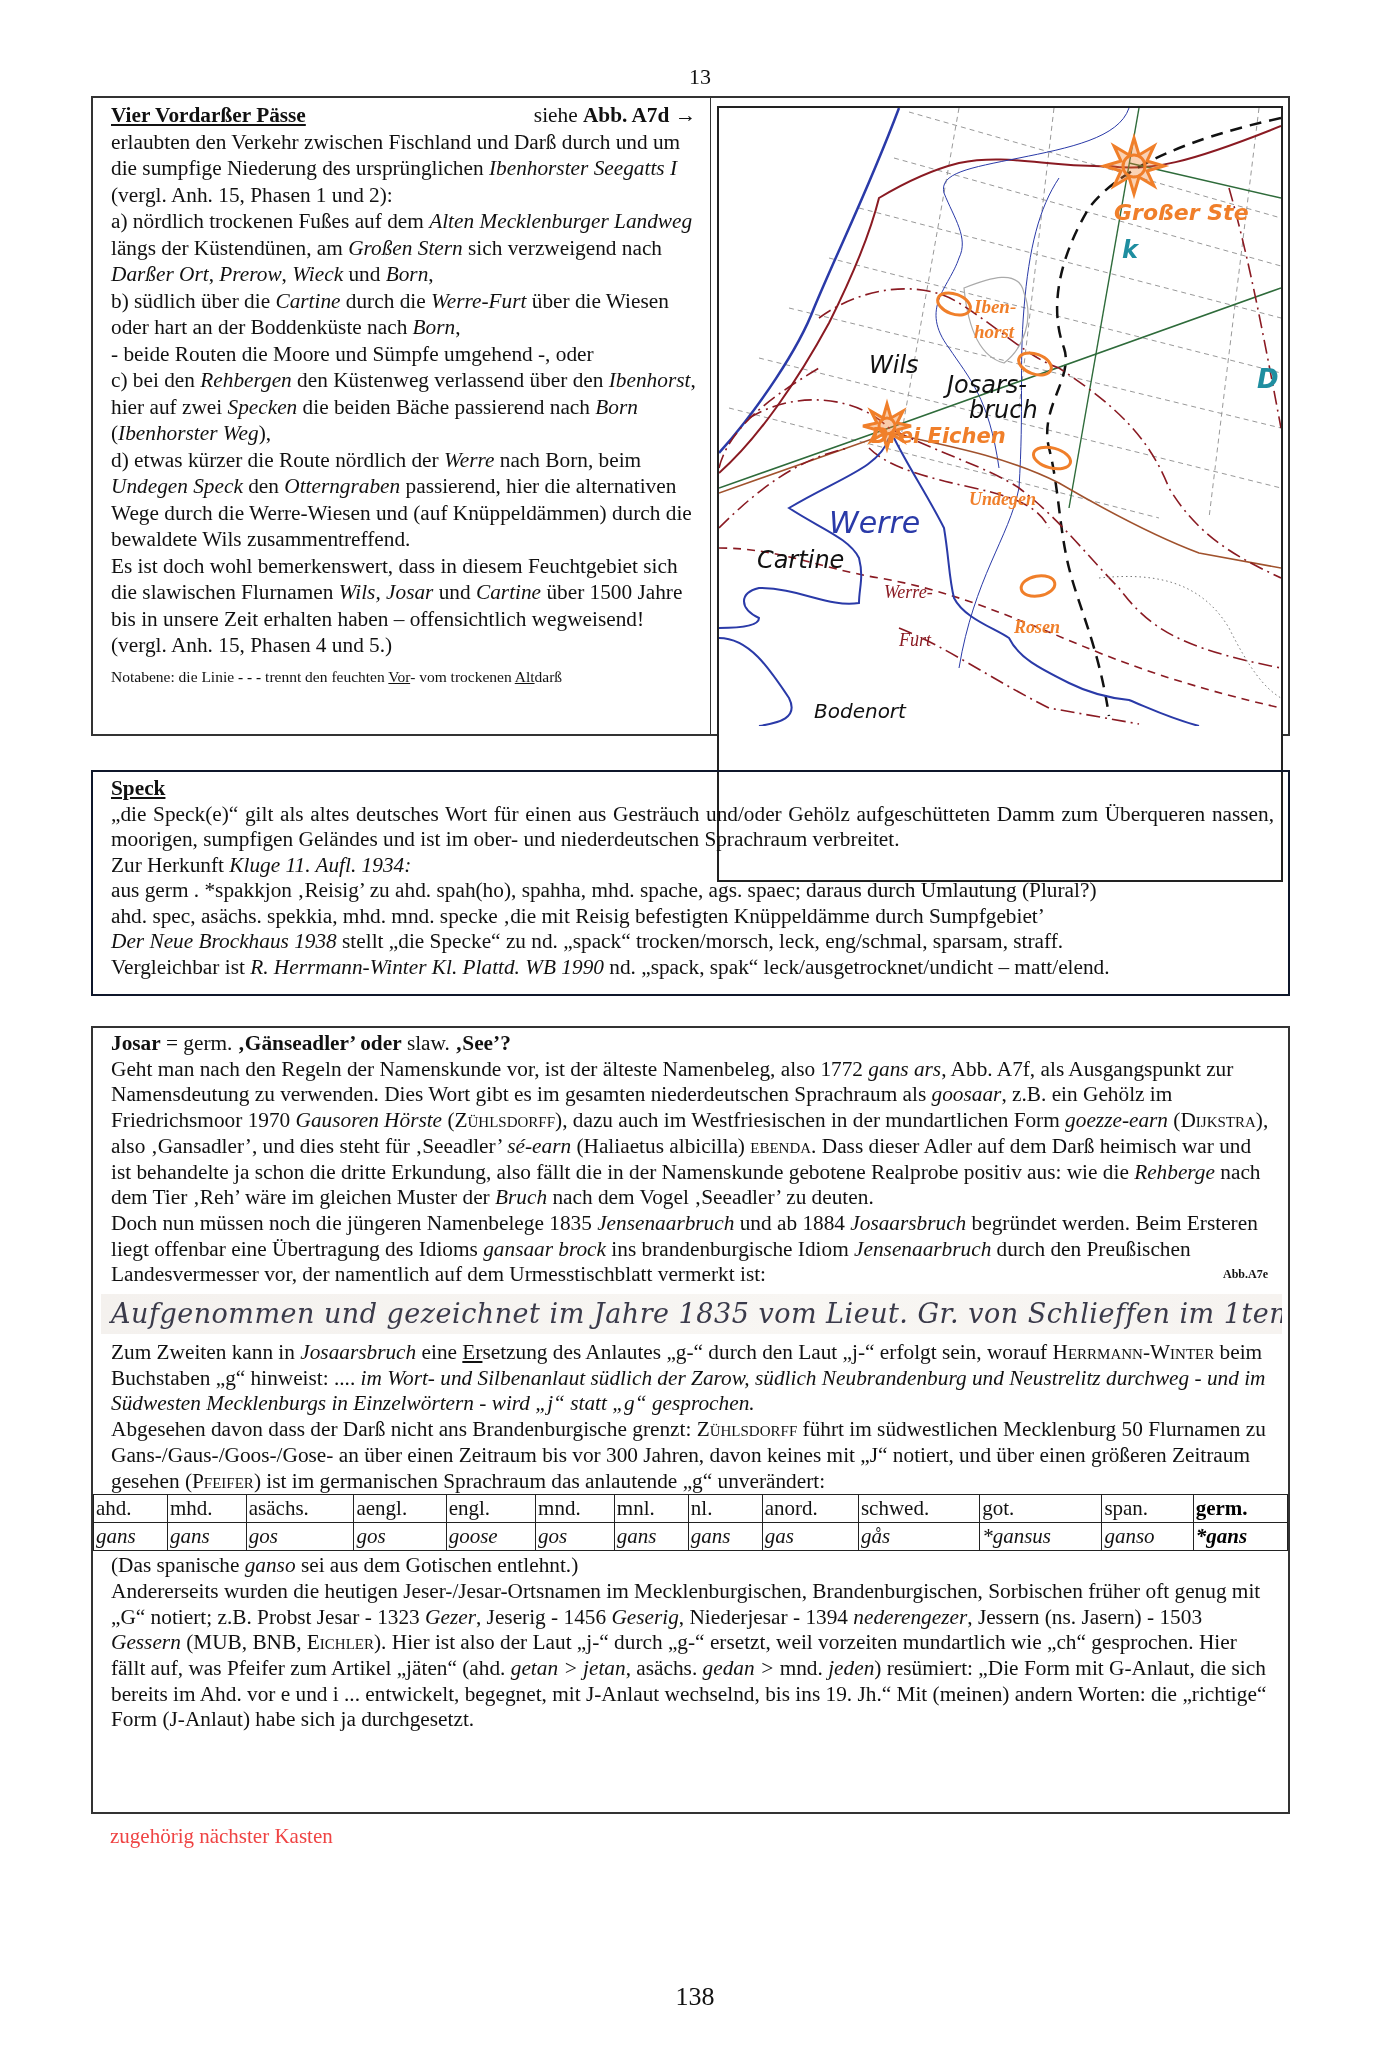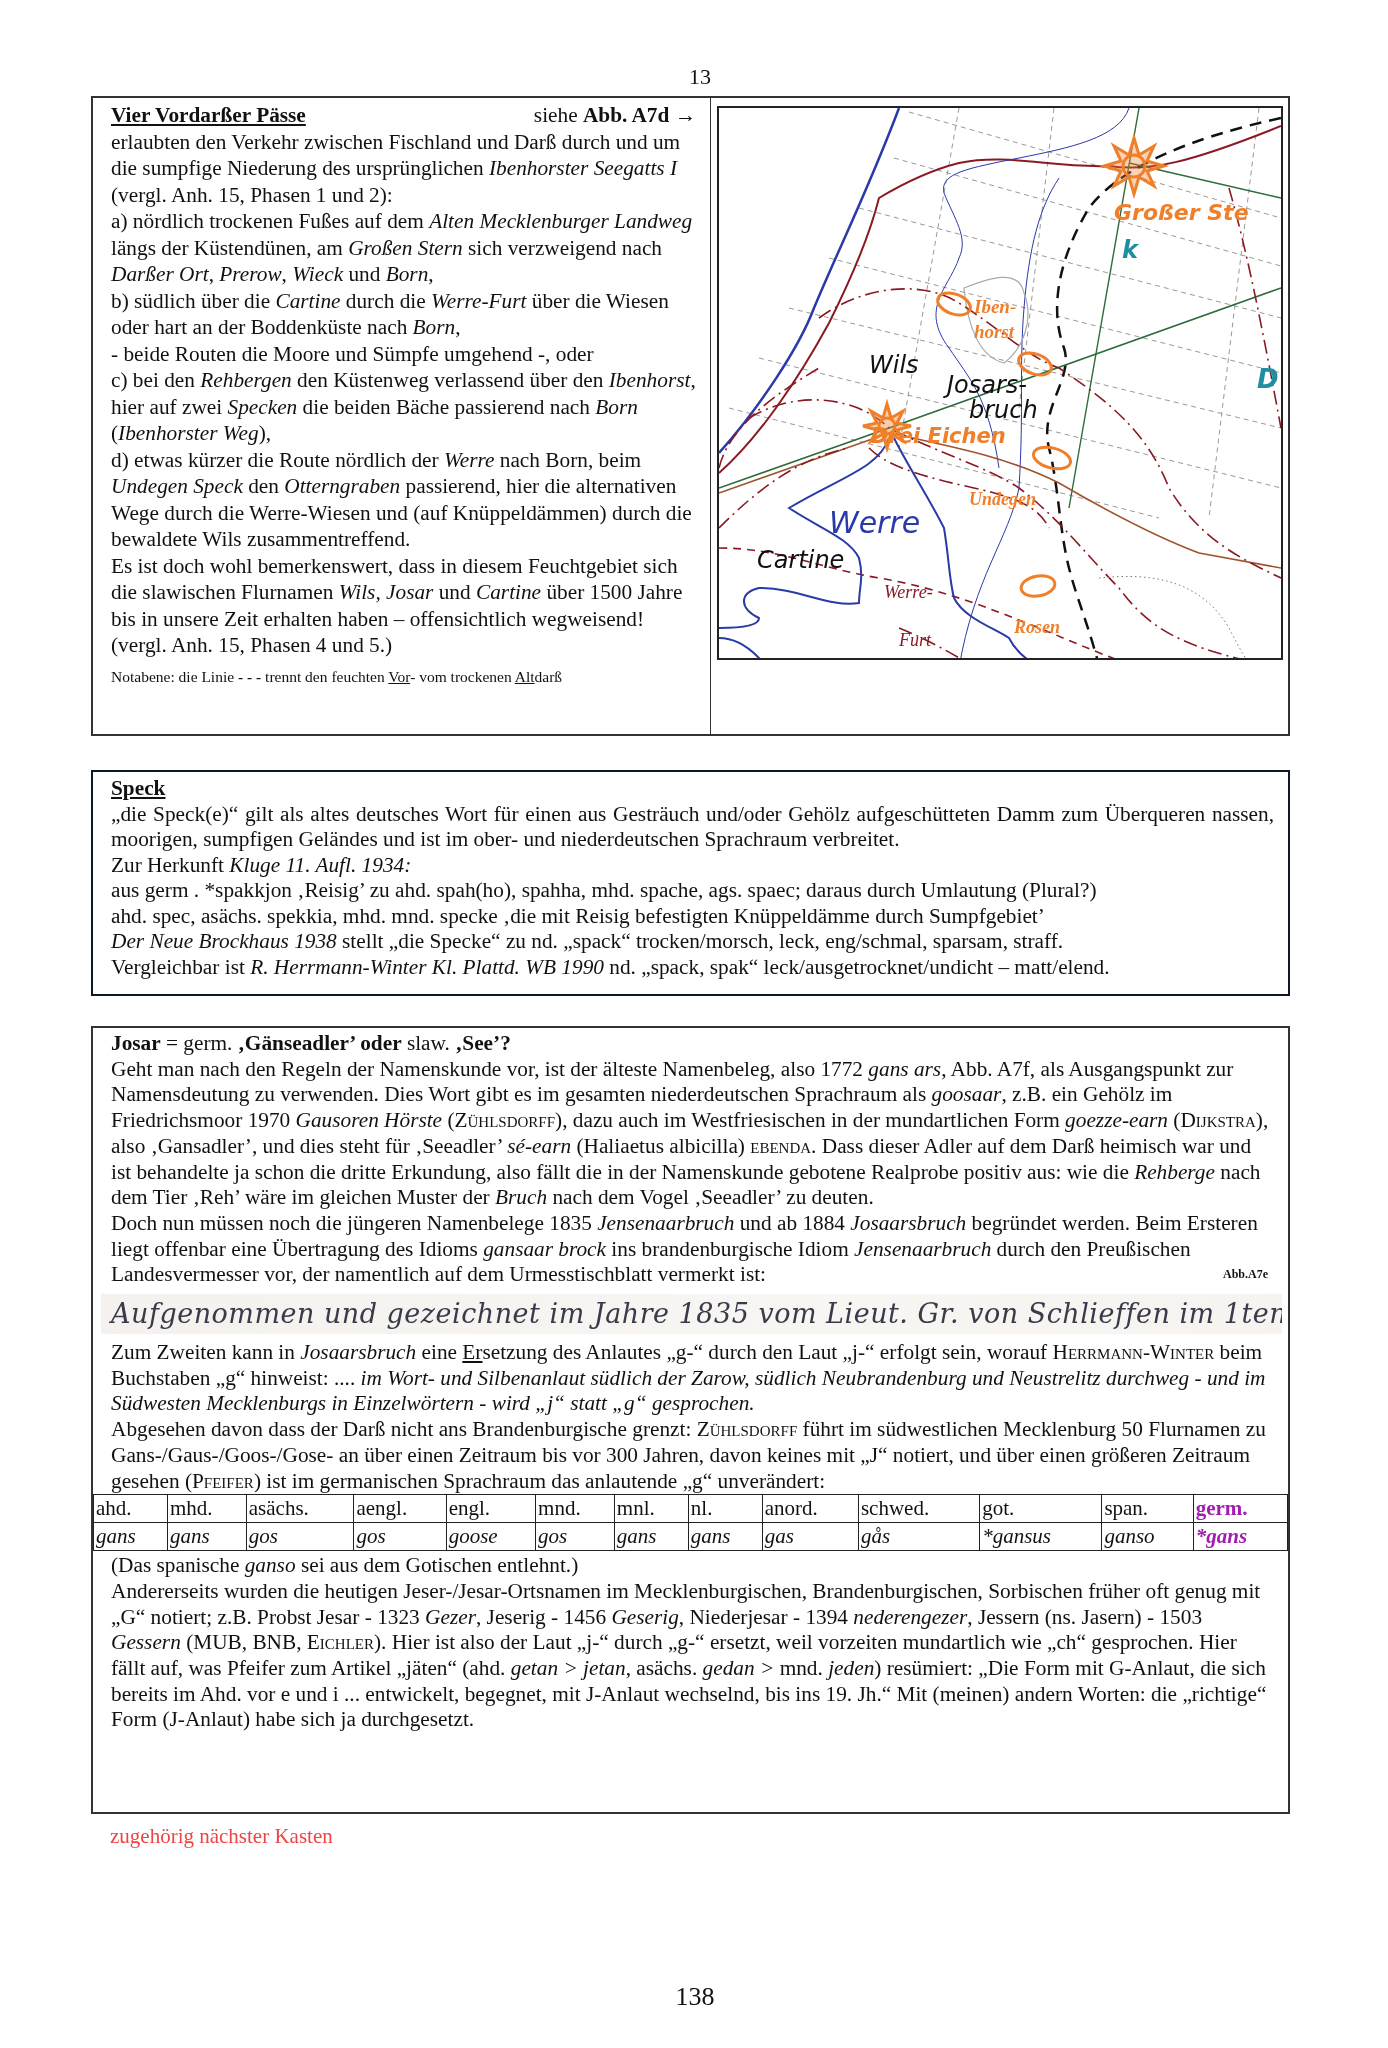--- a/index.html
+++ b/index.html
@@ -12,41 +12,41 @@
   .page-top-num { left: 680px; top: 64px; font-size: 22px; width: 40px; text-align: center; }
   .page-bottom-num { left: 640px; top: 1982px; font-size: 26px; width: 110px; text-align: center; }
 
   
   .box1 { left: 91px; top: 96px; width: 1199px; height: 640px; border: 2px solid #333; box-sizing: border-box; }
   .box1-left { left: 0; top: 0; width: 618px; height: 636px; border-right: 1.5px solid #333; box-sizing: border-box; padding: 4px 8px 0 18px; }
   .box1-left p { margin: 0; font-size: 21.3px; line-height: 26.5px; }
   .h-title { font-weight: bold; text-decoration: underline; }
   .see-ref { float: right; padding-right: 6px; }
   .nota { font-size: 15.5px !important; line-height: 20px !important; margin-top: 8px !important; }
-  .box1-map { left: 624px; top: 8px; width: 566px; height: 554px; border: 2px solid #222; box-sizing: border-box; overflow: hidden; background:#fff; }
+  .box1-map { left: 624px; top: 8px; width: 566px; height: 776px; border: 2px solid #222; box-sizing: border-box; overflow: hidden; background:#fff; }
 
   
   .box2 { left: 91px; top: 770px; width: 1199px; height: 226px; border: 2px solid #0f172a; box-sizing: border-box; padding: 4px 14px 4px 18px; }
   .box2 p { margin: 0; font-size: 21.3px; line-height: 25.5px; }
   .justify { text-align: justify; text-align-last: left; }
 
   
   .box3 { left: 91px; top: 1026px; width: 1199px; height: 788px; border: 2px solid #333; box-sizing: border-box; padding: 3px 14px 0 18px; }
   .box3 p { margin: 0; font-size: 21.3px; line-height: 25.7px; }
   .sc { font-variant: small-caps; }
   .abb-ref { float: right; font-weight: bold; font-size: 12px; padding-right: 6px; }
   .script-line {
     margin: 6px -8px 6px -10px; height: 40px; background: linear-gradient(90deg,#f4f1ee,#f8f6f3 60%,#f6f3f0);
     font-family: "DejaVu Serif", serif; font-style: italic; font-size: 27px; color: #3a3a4a; letter-spacing: 0.5px;
     line-height: 40px; padding-left: 10px; white-space: nowrap; overflow: hidden;
   }
   table.words { border-collapse: collapse; width: calc(100% + 32px); margin-left: -18px; margin-right: -14px; }
   table.words td { border: 1.5px solid #222; text-align: left; font-size: 21px; padding: 0 2px; height: 27px; }
   table.words tr.forms td { font-style: italic; }
-  table.words td.germ { color: #a21caf; font-weight: bold; }
+  table.words td.germ { color: #000000; font-weight: bold; }
   .box3 .below-table { margin-top: 2px; }
   .footer-link { left: 110px; top: 1824px; font-size: 21px; color: #ef4444; }
 
   
   svg text { font-family: "DejaVu Sans", sans-serif; }
 </style>
 </head>
 <body>
 
 <div class="abs page-top-num">13</div>

